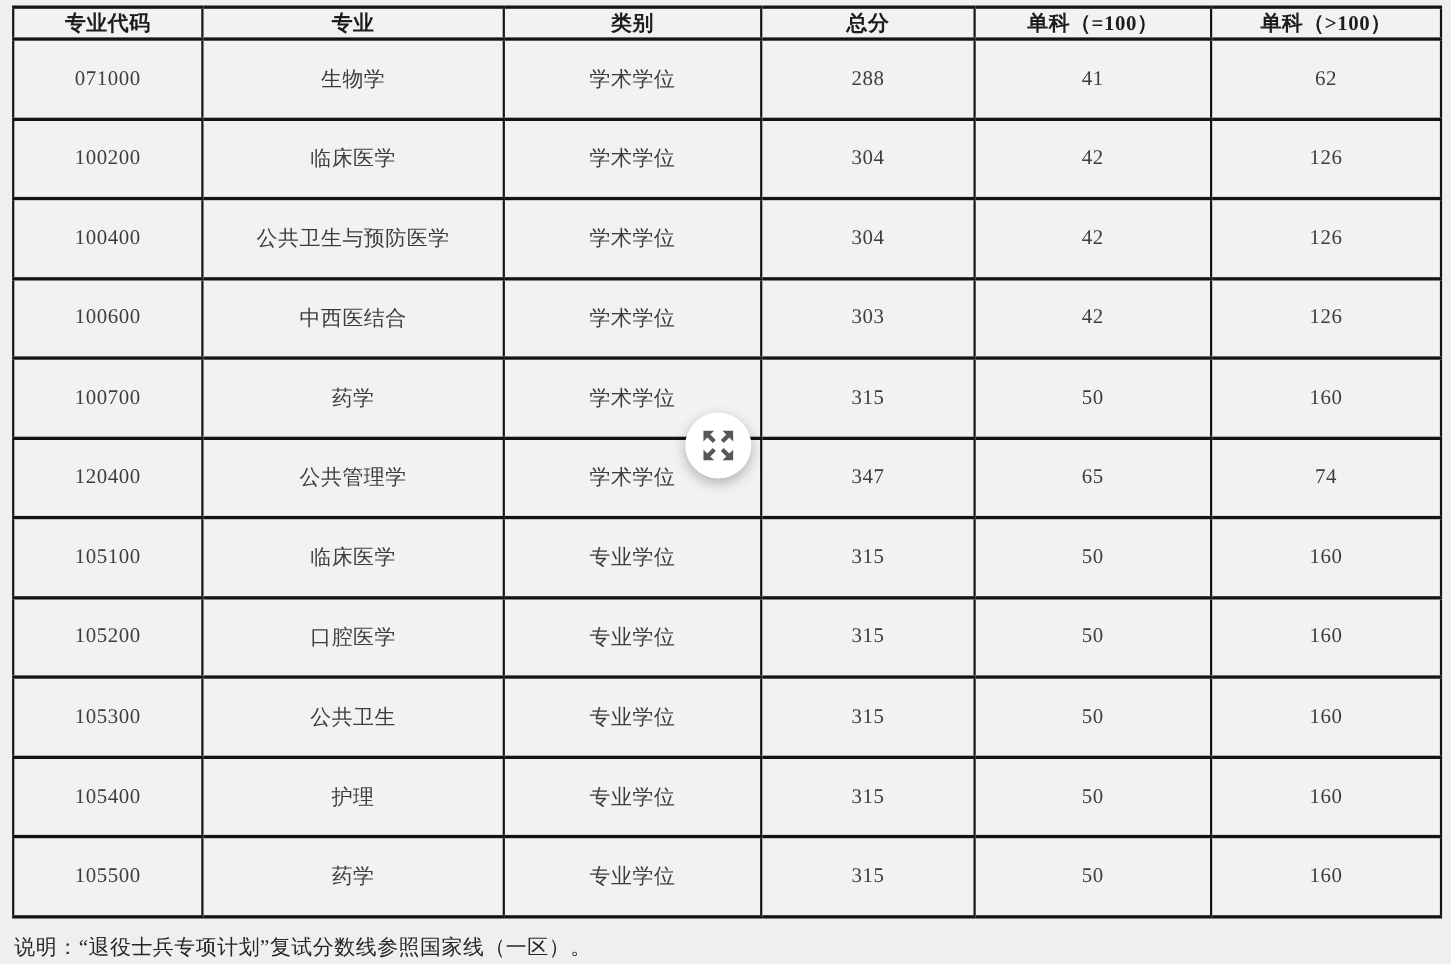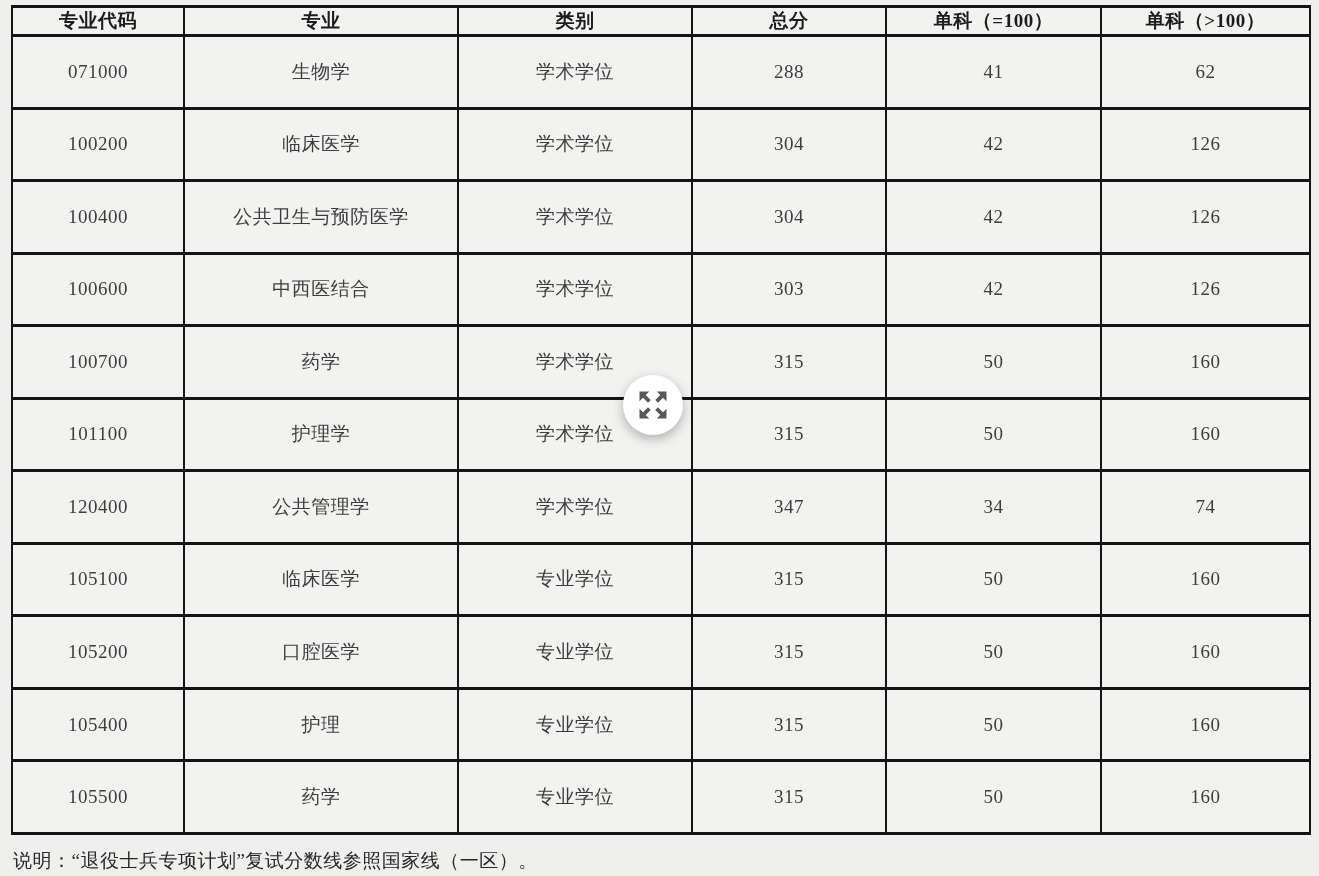--- a/index.html
+++ b/index.html
@@ -116,46 +116,46 @@
         </tr>
         <tr>
           <td>100700</td>
           <td>药学</td>
           <td>学术学位</td>
           <td>315</td>
           <td>50</td>
           <td>160</td>
         </tr>
         <tr>
-          <td>101100</td>
-          <td>护理学</td>
-          <td>学术学位</td>
-          <td>315</td>
-          <td>50</td>
-          <td>160</td>
-        </tr>
-        <tr>
           <td>120400</td>
           <td>公共管理学</td>
           <td>学术学位</td>
           <td>347</td>
-          <td>34</td>
+          <td>65</td>
           <td>74</td>
         </tr>
         <tr>
           <td>105100</td>
           <td>临床医学</td>
           <td>专业学位</td>
           <td>315</td>
           <td>50</td>
           <td>160</td>
         </tr>
         <tr>
           <td>105200</td>
           <td>口腔医学</td>
+          <td>专业学位</td>
+          <td>315</td>
+          <td>50</td>
+          <td>160</td>
+        </tr>
+        <tr>
+          <td>105300</td>
+          <td>公共卫生</td>
           <td>专业学位</td>
           <td>315</td>
           <td>50</td>
           <td>160</td>
         </tr>
         <tr>
           <td>105400</td>
           <td>护理</td>
           <td>专业学位</td>
           <td>315</td>

